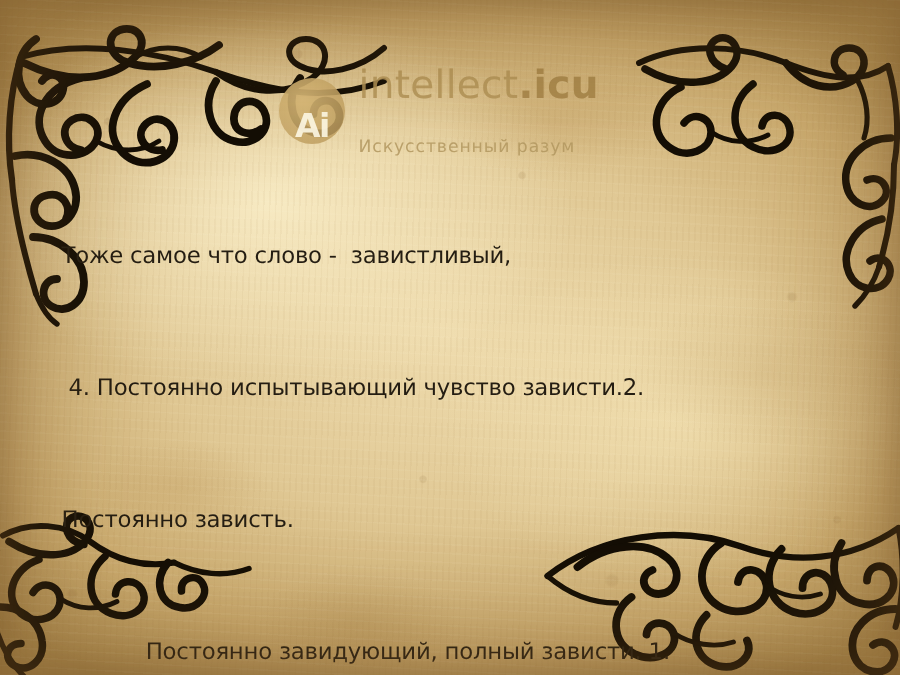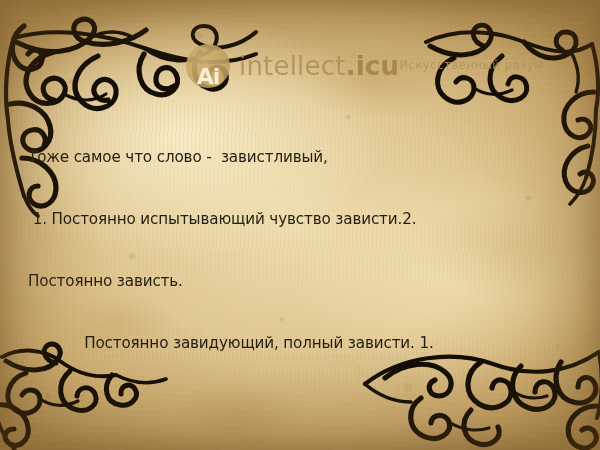--- a/index.html
+++ b/index.html
@@ -56,34 +56,34 @@
   .orn-bl{left:-10px;bottom:-4px;}
   .orn-br{right:-6px;bottom:-6px;}
 
   
   .watermark{position:absolute;left:186px;top:44px;display:flex;align-items:center;gap:9px;pointer-events:none;}
   .wm-badge{width:44px;height:44px;border-radius:50%;
     background:radial-gradient(circle at 36% 32%, rgba(214,183,118,.92), rgba(183,150,88,.82));
     display:flex;align-items:flex-end;justify-content:center;}
   .wm-badge span{font-family:"DejaVu Sans",sans-serif;font-size:22px;font-weight:700;
     color:rgba(255,250,232,.88);letter-spacing:-1px;line-height:1;}
-  .wm-text{display:flex;flex-direction:row;justify-content:flex-start;}
+  .wm-text{display:flex;flex-direction:column;justify-content:flex-start;}
   .wm-main{font-family:"DejaVu Sans",sans-serif;font-size:26px;line-height:1.02;
     color:rgba(176,146,86,.85);letter-spacing:.2px;}
   .wm-main b{font-weight:700;color:rgba(166,134,74,.92);}
   .wm-sub{font-family:"DejaVu Sans",sans-serif;font-size:11.5px;
-    color:rgba(178,150,95,.85);letter-spacing:.6px;margin-top:5px;}
+    color:rgba(178,150,95,.85);letter-spacing:.6px;margin-top:19px;}
 
   
   .word{position:absolute;left:53px;top:62px;font-family:"DejaVu Serif",serif;
     font-size:17px;color:#231c10;letter-spacing:.2px;}
   .body{position:absolute;left:28px;top:106px;width:556px;
     font-family:"DejaVu Sans",sans-serif;font-size:15.2px;line-height:20.6px;
     color:#241d12;letter-spacing:-.15px;white-space:pre-wrap;}
-  .body p{margin:0;}
+  .body p{margin:13px;}
 </style>
 </head>
 <body>
 
 <div class="slide">
 
   <div class="grain"></div>
   <div class="grain2"></div>
   <div class="grain3"></div>
 
@@ -162,21 +162,21 @@
     </div>
     <div class="wm-text">
       <div class="wm-main"><span>intellect</span><b>.icu</b></div>
       <div class="wm-sub">Искусственный  разум</div>
     </div>
   </div>
 
 
   <div class="body">
     <p>Тоже самое что слово -  завистливый,</p>
-    <p> 1. Постоянно испытывающий чувство зависти.2.</p>
+    <p> 4. Постоянно испытывающий чувство зависти.2.</p>
     <p>Постоянно зависть.</p>
     <p>            Постоянно завидующий, полный зависти. 1.</p>
     
     
     
     
     
     
     
     

